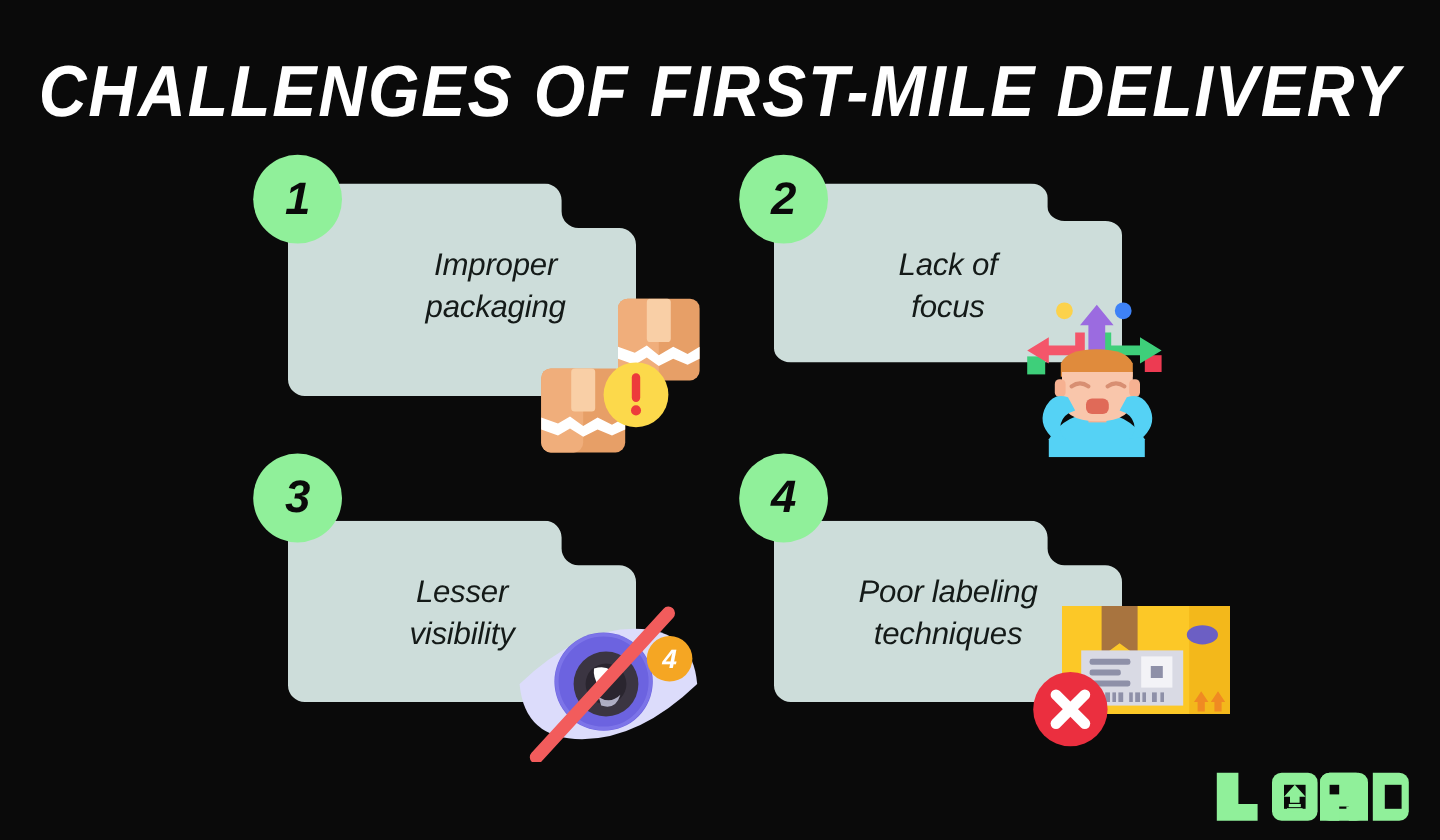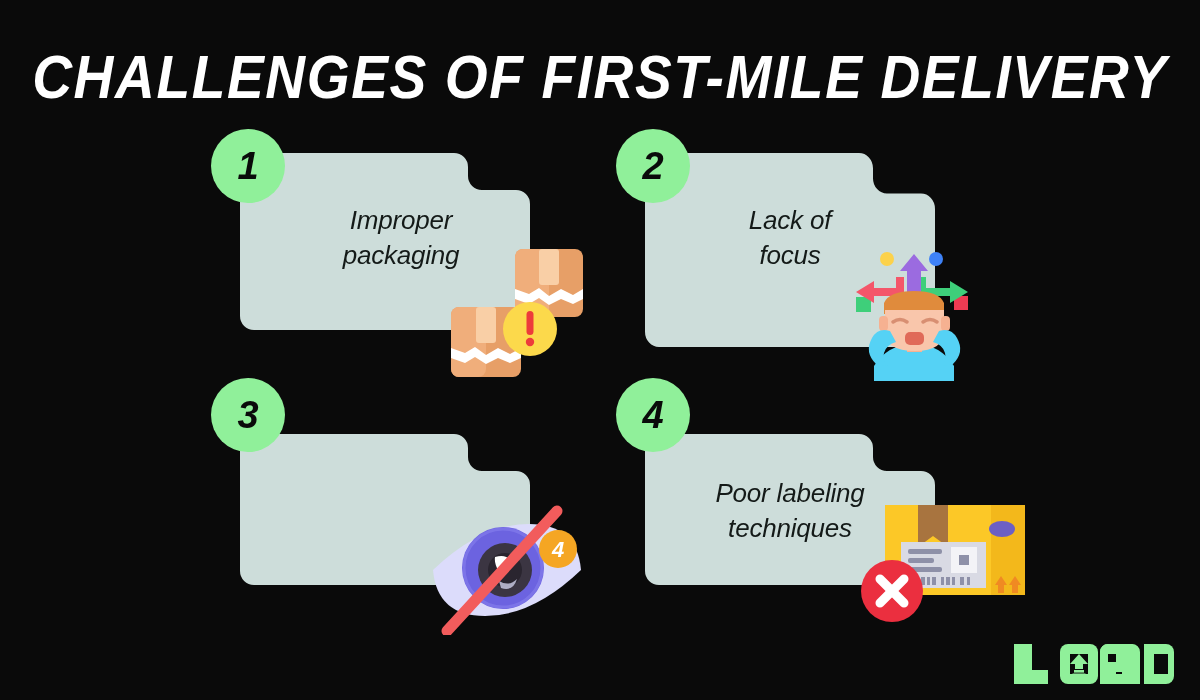--- a/index.html
+++ b/index.html
@@ -65,21 +65,21 @@
 <body>
 
 <div id="stage">
 
   <div class="title">CHALLENGES OF FIRST-MILE DELIVERY</div>
 
   <div class="card" style="left:240px;top:153px;width:290px;height:177px;">
     <svg class="card-shape" viewBox="0 0 290 177" preserveAspectRatio="none">
       <path d="M14,0 H214 a14,14 0 0 1 14,14 V23 a14,14 0 0 0 14,14 H276 a14,14 0 0 1 14,14 V163 a14,14 0 0 1 -14,14 H14 a14,14 0 0 1 -14,-14 V14 A14,14 0 0 1 14,0 Z" fill="#cdddda"></path>
     </svg>
-    <div class="card-title" style="left:16px;top:50px;width:290px;">Improper
+    <div class="card-title" style="left:0;top:50px;width:290px;padding-left:28px;">Improper
 packaging</div>
   </div>
   <div class="badge" style="left:211px;top:129px;">
     <span>1</span>
   </div>
 
   <svg class="art" style="left:447px;top:245px;width:140px;height:140px;" viewBox="0 0 140 140">
 
     <g>
       <rect x="68" y="4" width="68" height="68" rx="8" fill="#e79f67"></rect>
@@ -93,21 +93,21 @@
       <rect x="4" y="62" width="35" height="70" rx="8" fill="#f0ae7b"></rect>
       <rect x="29" y="62" width="20" height="36" rx="3" fill="#f9cfa6"></rect>
       <path d="M4,103 l14,5 l10,-6 l11,8 l12,-7 l12,6 l11,-6 v10 l-11,5 l-12,-5 l-12,6 l-11,-7 l-10,6 l-14,-5 Z" fill="#ffffff"></path>
     </g>
 
     <circle cx="83" cy="84" r="27" fill="#fcd94b"></circle>
     <rect x="79.5" y="66" width="7" height="24" rx="3.5" fill="#ed3b3b"></rect>
     <circle cx="83" cy="97" r="4.2" fill="#ed3b3b"></circle>
   </svg>
 
-  <div class="card" style="left:645px;top:153px;width:290px;height:194px;">
+  <div class="card" style="left:645px;top:153px;width:290px;height:149px;">
     <svg class="card-shape" viewBox="0 0 290 177" preserveAspectRatio="none">
       <path d="M14,0 H214 a14,14 0 0 1 14,14 V23 a14,14 0 0 0 14,14 H276 a14,14 0 0 1 14,14 V163 a14,14 0 0 1 -14,14 H14 a14,14 0 0 1 -14,-14 V14 A14,14 0 0 1 14,0 Z" fill="#cdddda"></path>
     </svg>
     <div class="card-title" style="left:0;top:50px;width:290px;">Lack of
 focus</div>
   </div>
   <div class="badge" style="left:616px;top:129px;">
     <span>2</span>
   </div>
 
@@ -140,20 +140,22 @@
     <rect x="65" y="86" width="19" height="13" rx="5" fill="#e06a58"></rect>
 
     <path d="M36,118 q-12,-12 -4,-26 q6,-11 18,-7 l6,11 q-10,3 -12,11 q-2,8 4,13 Z" fill="#55d2f5"></path>
     <path d="M113,118 q12,-12 4,-26 q-6,-11 -18,-7 l-6,11 q10,3 12,11 q2,8 -4,13 Z" fill="#55d2f5"></path>
   </svg>
 
   <div class="card" style="left:240px;top:434px;width:290px;height:151px;">
     <svg class="card-shape" viewBox="0 0 290 151" preserveAspectRatio="none">
       <path d="M14,0 H214 a14,14 0 0 1 14,14 V23 a14,14 0 0 0 14,14 H276 a14,14 0 0 1 14,14 V137 a14,14 0 0 1 -14,14 H14 a14,14 0 0 1 -14,-14 V14 A14,14 0 0 1 14,0 Z" fill="#cdddda"></path>
     </svg>
+    <div class="card-title" style="left:0;top:42px;width:290px;">Lesser
+visibility</div>
   </div>
   <div class="badge" style="left:211px;top:378px;">
     <span>3</span>
   </div>
 
   <svg class="art" style="left:425px;top:505px;width:160px;height:130px;" viewBox="0 0 160 130">
     <path d="M8,65 q48,-46 96,-46 q48,0 52,46 q-48,46 -96,46 q-48,0 -52,-46 Z" fill="#dcdcfb"></path>
     <circle cx="78" cy="63" r="41" fill="#6c63e0"></circle>
     <circle cx="78" cy="63" r="39" fill="none" stroke="#8b84ee" stroke-width="3" opacity="0.55"></circle>
     <circle cx="80" cy="65" r="27" fill="#3b3542"></circle>

